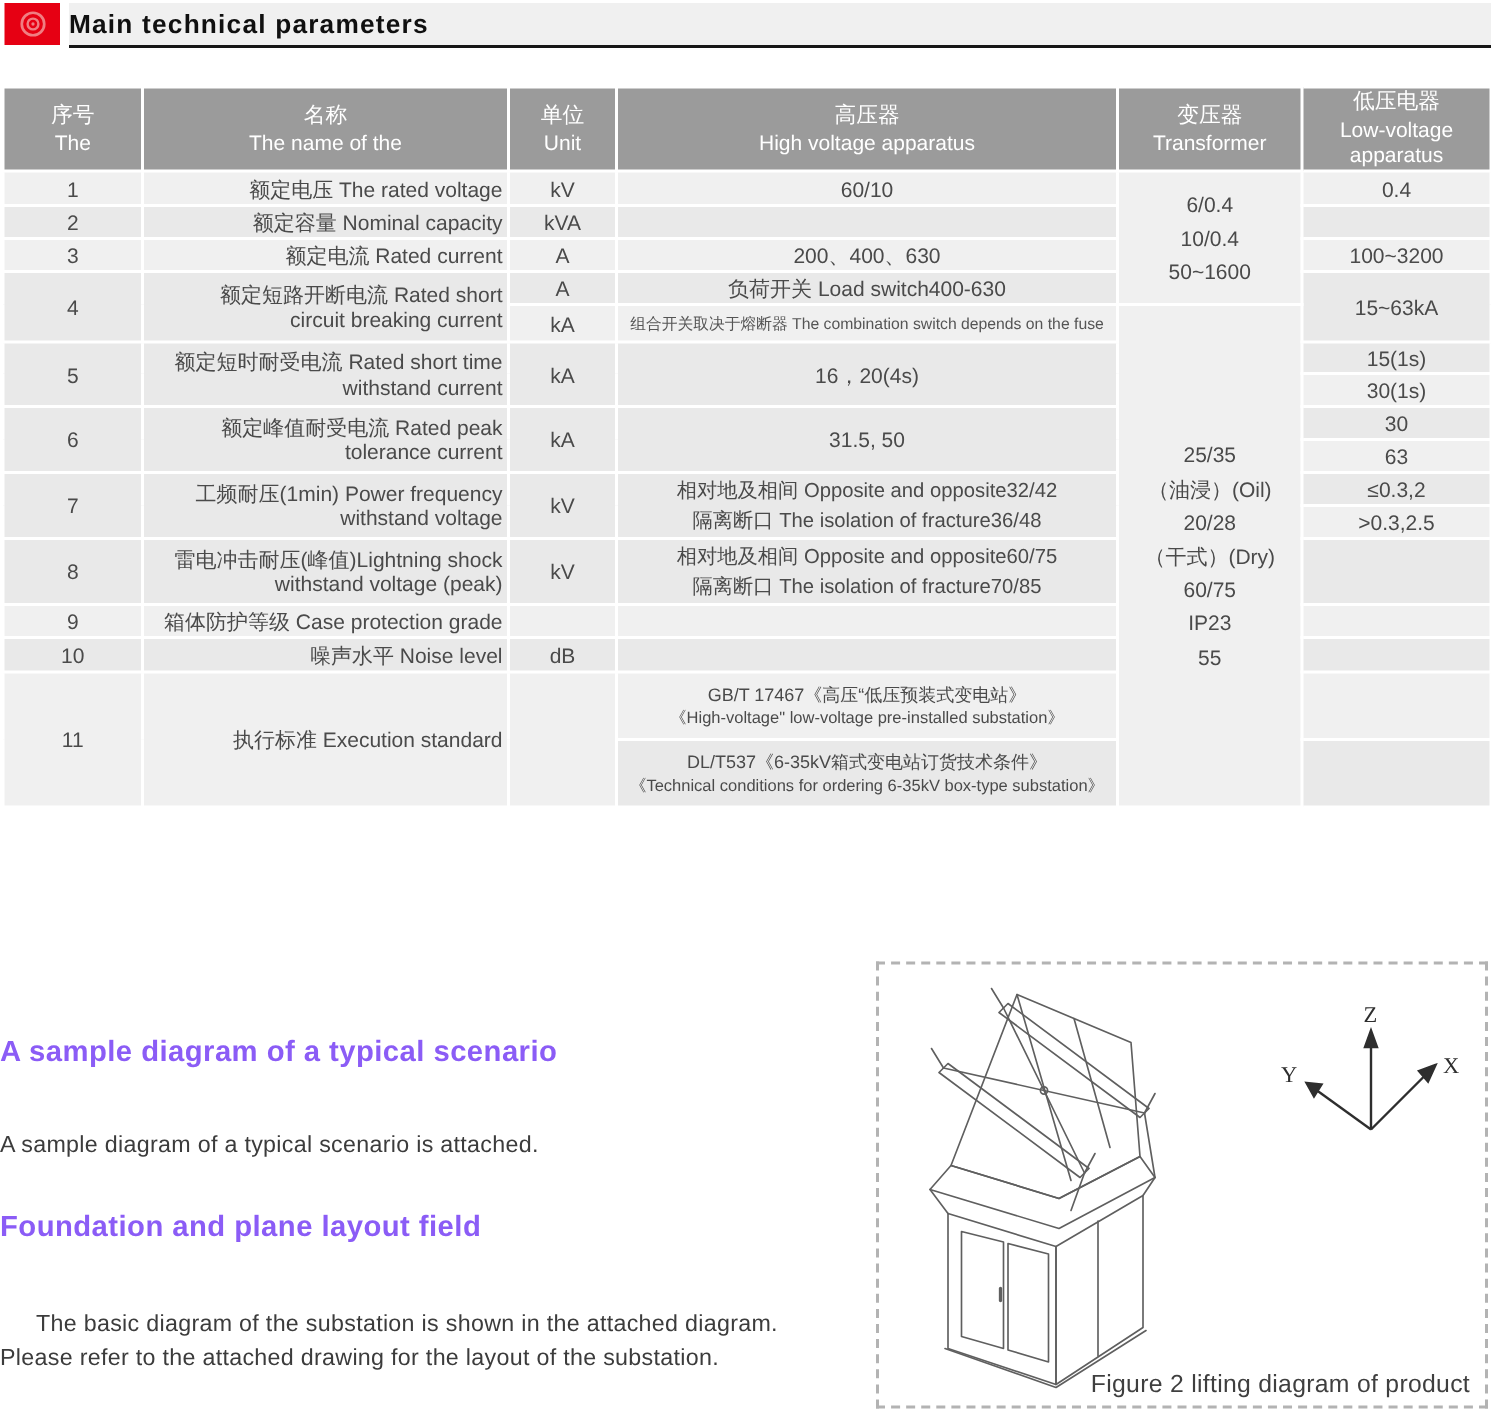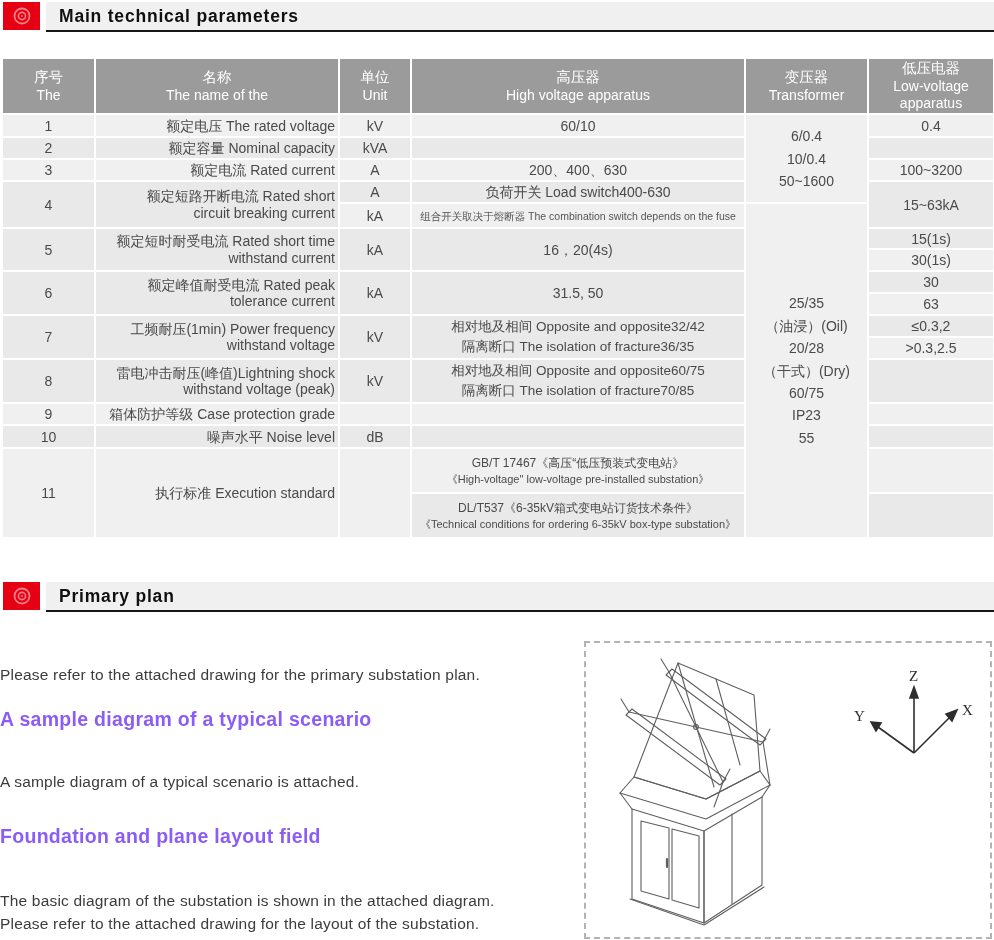--- a/index.html
+++ b/index.html
@@ -13,21 +13,21 @@
   .section-header { display:flex; align-items:stretch; height:30px; margin-top:2px; }
   .red-icon {
     width:37px; height:28px; background:#e60013; margin-left:3px;
     display:flex; align-items:center; justify-content:center; flex:0 0 auto;
   }
   .title-bar {
     flex:1 1 auto; margin-left:6px; background:#f0f0f0;
     border-bottom:2px solid #161616; display:flex; align-items:center;
   }
   .title-bar h1 {
-    margin:0; padding-left:13px; font-size:17.5px; font-weight:bold;
+    margin:0; font-size:17.5px; font-weight:bold;
     color:#101010; letter-spacing:0.8px;
   }
 
   
   table.params { border-collapse:collapse; table-layout:fixed; width:992px; margin:25px 1px 0 1px; }
   .params th, .params td { border:2px solid #ffffff; padding:0 3px; text-align:center; vertical-align:middle; }
   .params thead th {
     background:#9b9b9b; color:#ffffff; font-weight:normal;
     font-size:14px; line-height:1.28; height:49px;
   }
@@ -43,21 +43,21 @@
   .std-en { font-size:11px; line-height:1.35; }
 
   
   .bottom { position:relative; margin-top:43px; height:364px; }
   .text-col { position:absolute; left:0; top:84px; width:568px; }
   .text-col p { margin:0; font-size:15.5px; color:#3c3c3c; letter-spacing:0.2px; }
   .text-col h2 { margin:0; font-size:19.5px; font-weight:bold; color:#8b5cf6; letter-spacing:0.3px; }
   .mt-h1 { margin-top:24px !important; }
   .mt-p2 { margin-top:42px !important; }
   .mt-h2 { margin-top:34px !important; }
-  .mt-p3 { margin-top:44px !important; }
+  .mt-p3 { margin-top:44px !important;padding-left:24px; }
   .mt-p4 { margin-top:5px !important; }
 
   .figure-box {
     position:absolute; right:2px; top:59px; width:408px; height:298px;
     border:2px dashed #b3b3b3; background:#ffffff;
   }
   .fig-caption {
     position:absolute; right:10px; bottom:4px;
     font-size:16.5px; color:#3f3f3f; letter-spacing:0.2px;
   }
@@ -190,21 +190,21 @@
       <tr class="a" style="height:22px">
         <td>63</td>
       </tr>
 
       <tr class="b" style="height:22px">
         <td rowspan="2">7</td>
         <td class="name" rowspan="2">工频耐压(1min) Power frequency withstand voltage</td>
         <td rowspan="2">kV</td>
         <td rowspan="2">
           <div class="hv2">相对地及相间 Opposite and opposite32/42</div>
-          <div class="hv2">隔离断口 The isolation of fracture36/35</div>
+          <div class="hv2">隔离断口 The isolation of fracture36/48</div>
         </td>
         <td>≤0.3,2</td>
       </tr>
       <tr class="a" style="height:22px">
         <td>&gt;0.3,2.5</td>
       </tr>
 
       <tr class="b" style="height:44px">
         <td>8</td>
         <td class="name">雷电冲击耐压(峰值)Lightning shock withstand voltage (peak)</td>
@@ -248,35 +248,22 @@
           <div class="std-cn">DL/T537《6-35kV箱式变电站订货技术条件》</div>
           <div class="std-en">《Technical conditions for ordering 6-35kV box-type substation》</div>
         </td>
         <td></td>
       </tr>
     </tbody>
   </table>
 
   <div class="bottom">
 
-    <header class="section-header">
-      <div class="red-icon">
-        <svg width="22" height="22" viewBox="0 0 22 22">
-          <circle cx="11" cy="11" r="7.5" fill="none" stroke="#f07d82" stroke-width="1.8"></circle>
-          <circle cx="11" cy="11" r="3.6" fill="none" stroke="#f07d82" stroke-width="1.6"></circle>
-          <circle cx="11" cy="11" r="1.1" fill="#f07d82"></circle>
-        </svg>
-      </div>
-      <div class="title-bar">
-        <h1>Primary plan</h1>
-      </div>
-    </header>
 
     <div class="text-col">
-      <p>Please refer to the attached drawing for the primary substation plan.</p>
       <h2 class="mt-h1">A sample diagram of a typical scenario</h2>
       <p class="mt-p2">A sample diagram of a typical scenario is attached.</p>
       <h2 class="mt-h2">Foundation and plane layout field</h2>
       <p class="mt-p3">The basic diagram of the substation is shown in the attached diagram.</p>
       <p class="mt-p4">Please refer to the attached drawing for the layout of the substation.</p>
     </div>
 
     <div class="figure-box">
 
       <svg class="building-svg" width="300" height="285" viewBox="0 0 300 285">
@@ -324,16 +311,17 @@
           <line x1="62" y1="88" x2="99" y2="51"></line>
           <polygon points="105,45 94,49 100,56"></polygon>
           <line x1="62" y1="88" x2="26" y2="62"></line>
           <polygon points="19,57 29,58 24,66"></polygon>
         </g>
         <text x="57" y="16">Z</text>
         <text x="110" y="50">X</text>
         <text x="2" y="56">Y</text>
       </svg>
 
+      <div class="fig-caption">Figure 2 lifting diagram of product</div>
     </div>
   </div>
 
 </div>
 
 </body></html>

